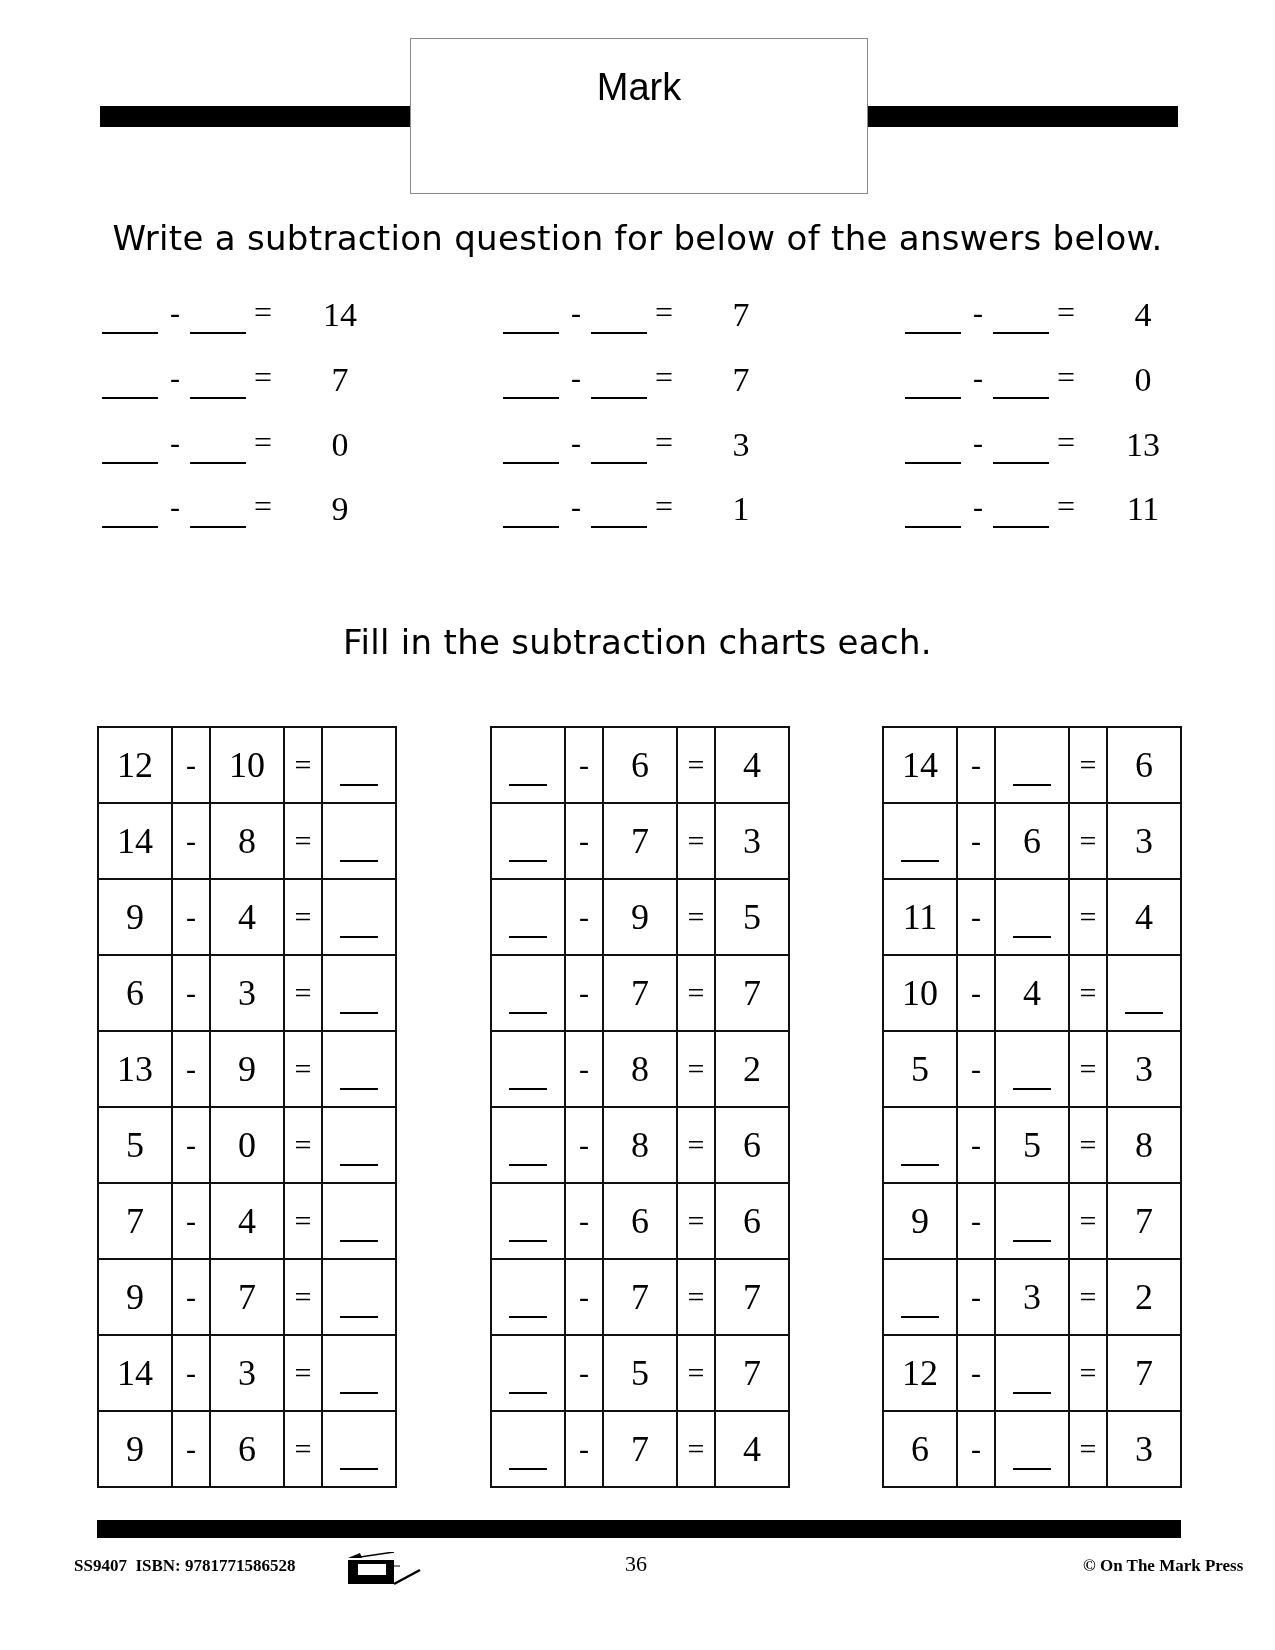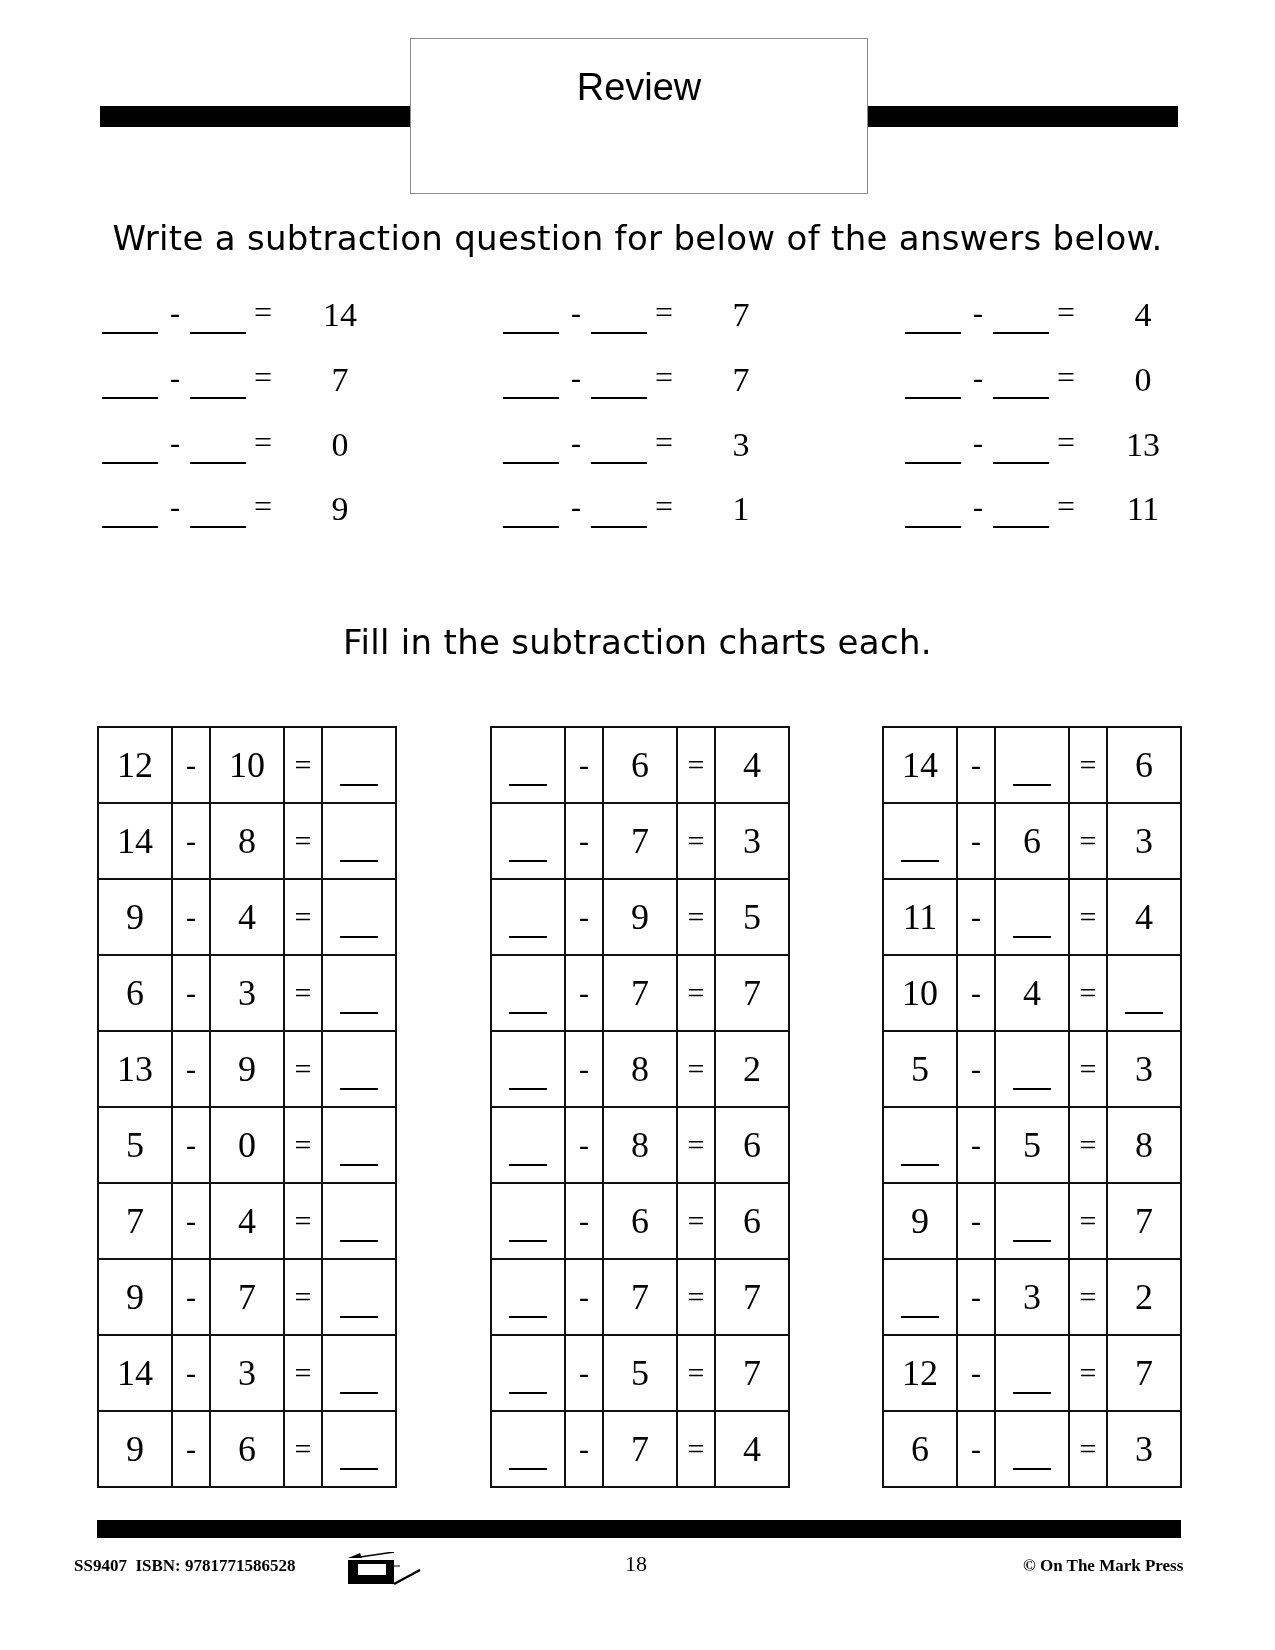--- a/index.html
+++ b/index.html
@@ -36,30 +36,30 @@
     table.chart td.op { font-size: 30px; }
     table.chart td .blank-line {
       position: absolute; left: 50%; bottom: 16px; width: 38px; margin-left: -19px;
       border-bottom: 2px solid #000;
     }
     .footer {
       position: absolute; top: 1556px; font-family: "Liberation Serif", serif;
     }
     .footer-left { left: 74px; font-weight: bold; font-size: 17px; }
     .footer-page { left: 625px; font-size: 22px; top: 1551px; }
-    .footer-right { left: 1023px; font-weight: bold; font-size: 17px; }
+    .footer-right { left: 1083px; font-weight: bold; font-size: 17px; }
     .book-icon { position: absolute; left: 346px; top: 1552px; width: 76px; height: 34px; }
   </style>
 </head>
 <body>
 
 <div class="bar" style="left:100px; top:106px; width:310px; height:21px;"></div>
 <div class="bar" style="left:868px; top:106px; width:310px; height:21px;"></div>
 <div class="title-box">
-  <div>Review</div>
+  <div>Mark</div>
 </div>
 
 <div class="instruction" style="top:218px;">Write a subtraction question for below of the answers below.</div>
 
 <div id="q-area">
     <div class="q" style="left: 102px; top: 292px;">
       <div class="blank" style="left:0px;"></div>
       <span class="minus" style="left:68px;">-</span>
       <div class="blank" style="left:88px;"></div>
       <span class="eq" style="left:152px;">=</span>
@@ -458,14 +458,14 @@
 
 <svg class="book-icon" viewBox="0 0 76 34">
   <polygon points="2,6 14,1 16,6" fill="#000"></polygon>
   <line x1="14" y1="5" x2="48" y2="0" stroke="#000" stroke-width="1.5"></line>
   <rect x="2" y="8" width="46" height="24" fill="#000"></rect>
   <rect x="12" y="12" width="28" height="11" fill="#fff"></rect>
   <line x1="48" y1="14" x2="54" y2="14" stroke="#000" stroke-width="1"></line>
   <line x1="48" y1="32" x2="74" y2="18" stroke="#000" stroke-width="2.5"></line>
 </svg>
 
-<div class="footer footer-page">18</div>
+<div class="footer footer-page">36</div>
 <div class="footer footer-right">© On The Mark Press</div>
 
 </body></html>

